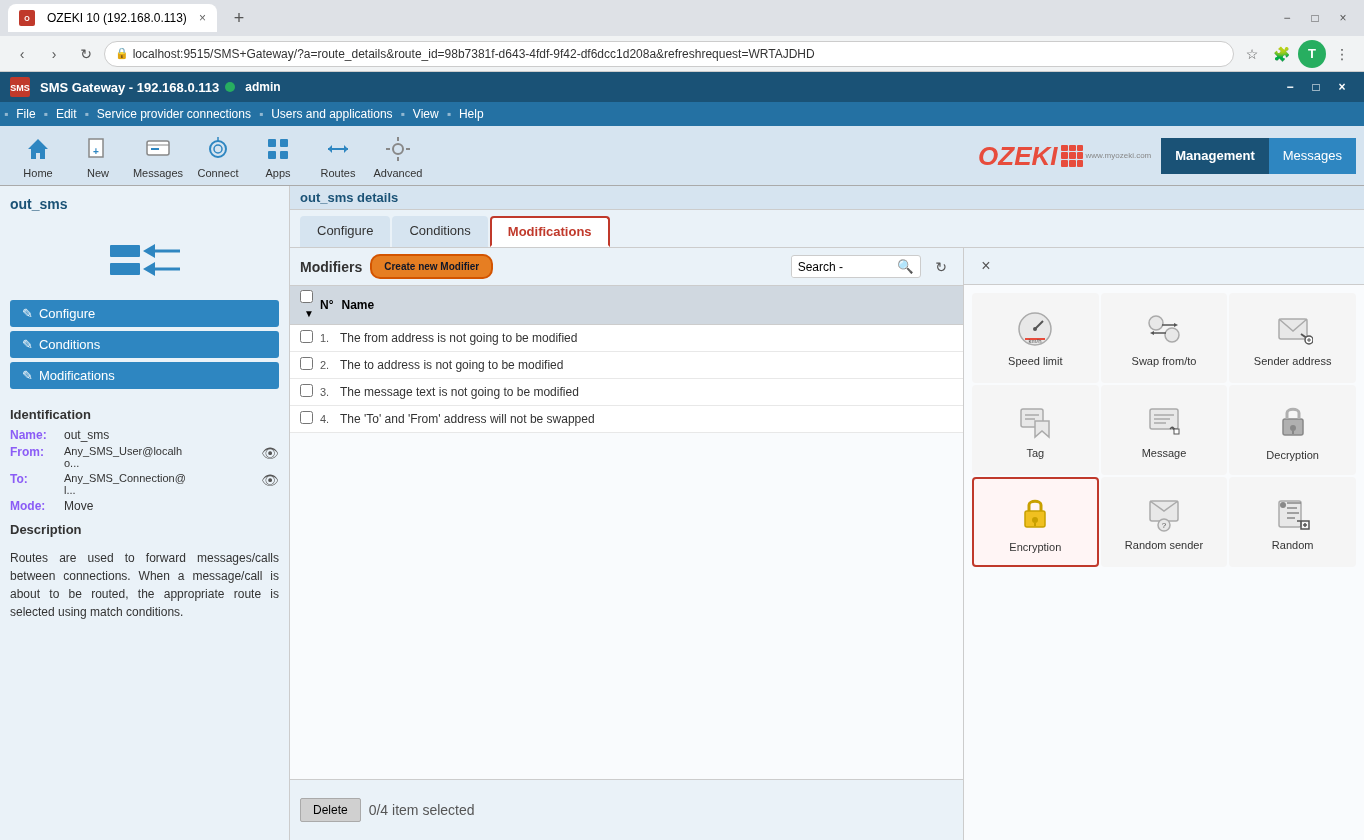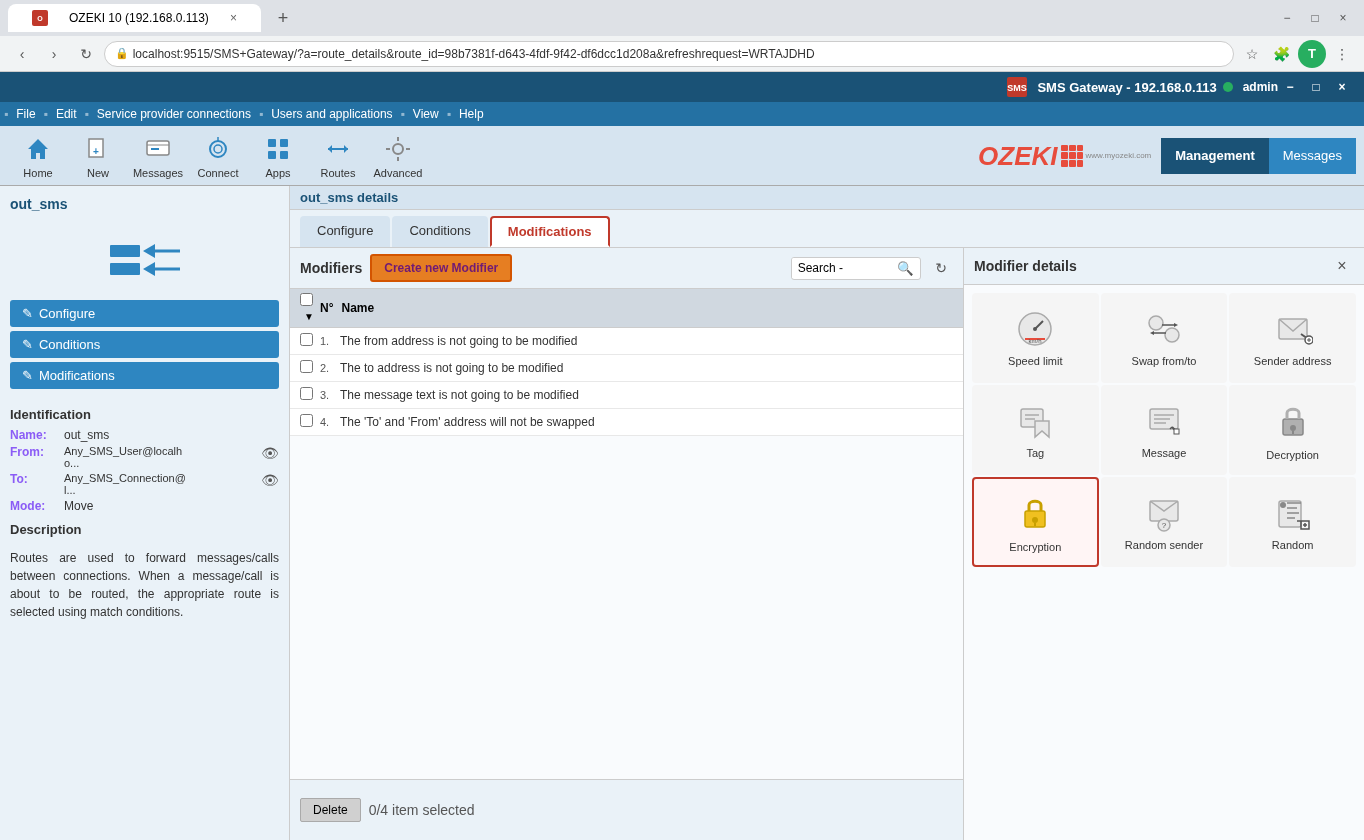--- a/index.html
+++ b/index.html
@@ -1,39 +1,39 @@
 <!DOCTYPE html>
 <html><head>
   <meta charset="utf-8">
   <style>
     * { box-sizing: border-box; margin: 0; padding: 0; font-family: Arial, sans-serif; }
     body { width: 1364px; height: 840px; overflow: hidden; background: #f0f0f0; }
 
     
     .browser-chrome { background: #dee1e6; height: 72px; }
     .browser-titlebar { background: #dee1e6; height: 36px; display: flex; align-items: center; padding: 0 8px; gap: 8px; }
-    .browser-tab { background: white; border-radius: 8px 8px 0 0; padding: 6px 24px; display: flex; align-items: center; gap: 21px; font-size: 12px; height: 28px; min-width: 180px; }
+    .browser-tab { background: white; border-radius: 8px 8px 0 0; padding: 6px 11px; display: flex; align-items: center; gap: 12px; font-size: 12px; height: 28px; min-width: 180px; }
     .browser-favicon { width: 16px; height: 16px; background: #c0392b; border-radius: 2px; display: flex; align-items: center; justify-content: center; color: white; font-size: 8px; font-weight: bold; }
     .browser-tab-close { margin-left: auto; color: #666; font-size: 12px; cursor: pointer; }
     .browser-new-tab { width: 28px; height: 28px; display: flex; align-items: center; justify-content: center; font-size: 18px; color: #555; cursor: pointer; }
     .browser-controls { background: #f1f3f4; height: 36px; display: flex; align-items: center; padding: 0 8px; gap: 4px; border-bottom: 1px solid #ccc; }
     .browser-nav-btn { width: 28px; height: 28px; display: flex; align-items: center; justify-content: center; color: #555; font-size: 14px; cursor: pointer; border-radius: 50%; }
     .browser-address-bar { flex: 1; height: 26px; border: 1px solid #ccc; border-radius: 13px; background: white; display: flex; align-items: center; padding: 0 10px; font-size: 12px; color: #333; }
     .browser-address-lock { color: #777; margin-right: 4px; font-size: 11px; }
     .browser-right-btns { display: flex; gap: 2px; }
     .browser-right-btn { width: 28px; height: 28px; display: flex; align-items: center; justify-content: center; color: #555; font-size: 14px; cursor: pointer; border-radius: 50%; }
     .browser-window-controls { display: flex; align-items: center; gap: 2px; margin-left: 8px; }
     .win-ctrl { width: 26px; height: 26px; display: flex; align-items: center; justify-content: center; font-size: 12px; cursor: pointer; color: #555; }
 
     
     .app-container { width: 1364px; height: 768px; display: flex; flex-direction: column; }
 
     
     .app-titlebar { background: #1a5276; height: 30px; display: flex; align-items: center; padding: 0 10px; color: white; font-size: 13px; font-weight: bold; }
-    .app-titlebar-title { flex: 1; display: flex; align-items: center; gap: 6px; justify-content: flex-end; }
+    .app-titlebar-title { flex: 1; display: flex; align-items: center; gap: 6px; }
     .app-titlebar-dot { width: 10px; height: 10px; background: #27ae60; border-radius: 50%; }
     .app-titlebar-controls { display: flex; gap: 2px; }
     .app-titlebar-btn { width: 24px; height: 20px; display: flex; align-items: center; justify-content: center; color: white; font-size: 12px; cursor: pointer; }
 
     
     .menubar { background: #2471a3; height: 24px; display: flex; align-items: center; padding: 0 4px; }
     .menubar-item { color: white; font-size: 12px; padding: 2px 8px; cursor: pointer; white-space: nowrap; }
     .menubar-sep { color: rgba(255,255,255,0.5); font-size: 12px; }
 
     
@@ -65,21 +65,21 @@
     .content-header { background: #d6e4f0; padding: 4px 10px; font-size: 13px; font-weight: bold; color: #1a5276; border-bottom: 1px solid #ccc; }
     .tabs-bar { display: flex; padding: 6px 10px 0; background: #eaf2f8; border-bottom: 1px solid #ccc; gap: 2px; }
     .tab { padding: 6px 16px; font-size: 13px; cursor: pointer; border: 1px solid transparent; border-bottom: none; border-radius: 4px 4px 0 0; background: #d6e4f0; color: #333; }
     .tab-active { background: white; border-color: #aaa; color: #c0392b; font-weight: bold; border: 2px solid #c0392b; border-bottom: 2px solid white; }
 
     
     .modifiers-panel { display: flex; flex: 1; overflow: hidden; }
     .modifiers-list { flex: 1; display: flex; flex-direction: column; border-right: 1px solid #ccc; }
     .modifiers-toolbar { display: flex; align-items: center; padding: 6px 10px; background: #eaf2f8; border-bottom: 1px solid #ccc; gap: 8px; }
     .modifiers-title { font-size: 14px; font-weight: bold; color: #333; }
-    .create-btn { background: #e67e22; color: #701a75; border: none; padding: 5px 12px; font-size: 12px; font-weight: bold; cursor: pointer; border-radius: 3px; border: 2px solid #d35400; }
+    .create-btn { background: #e67e22; color: #0f172a; border: none; padding: 5px 12px; font-size: 10px; font-weight: bold; cursor: pointer; border-radius: 10px; border: 2px solid #d35400; }
     .search-box { margin-left: auto; display: flex; align-items: center; border: 1px solid #ccc; background: white; border-radius: 3px; overflow: hidden; }
     .search-input { border: none; outline: none; padding: 3px 6px; font-size: 12px; width: 100px; }
     .search-btn { background: none; border: none; padding: 3px 6px; cursor: pointer; color: #555; }
     .refresh-btn { background: none; border: none; padding: 3px 6px; cursor: pointer; color: #555; font-size: 14px; }
 
     .table-header { display: flex; align-items: center; background: #d0d8e0; padding: 4px 10px; font-size: 12px; font-weight: bold; border-bottom: 1px solid #ccc; }
     .table-check { width: 20px; }
     .sort-icon { margin-left: 4px; font-size: 10px; }
     .table-rows { flex: 1; overflow-y: auto; }
     .table-row { display: flex; align-items: center; padding: 5px 10px; font-size: 12px; border-bottom: 1px solid #e8e8e8; background: white; }
@@ -387,21 +387,20 @@
           </div>
 
           <div class="table-footer">
             <button class="delete-btn">Delete</button>
             <span class="status-text">0/4 item selected</span>
           </div>
         </div>
 
         <div class="modifier-details">
           <div class="modifier-details-header">
-            <span class="modifier-details-title">Modifier details</span>
             <button class="close-btn">×</button>
           </div>
 
           <div class="modifier-grid">
 
             <div class="modifier-item">
               <div class="modifier-icon">
                 <svg width="40" height="40" viewBox="0 0 40 40">
                   <circle cx="20" cy="20" r="16" fill="#e8e8e8" stroke="#aaa" stroke-width="1.5"></circle>
                   <circle cx="20" cy="20" r="2" fill="#555"></circle>

